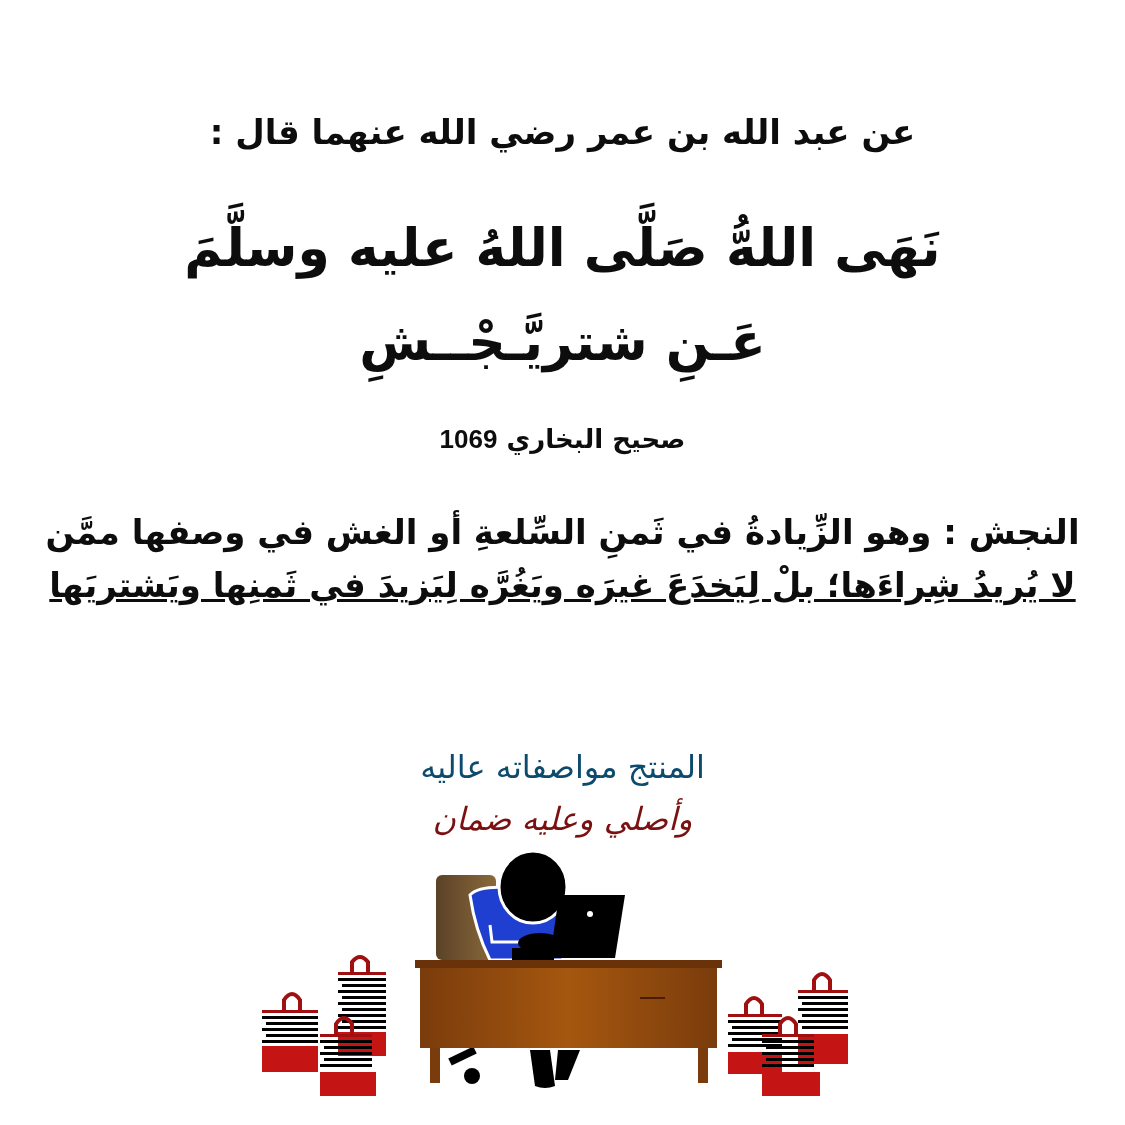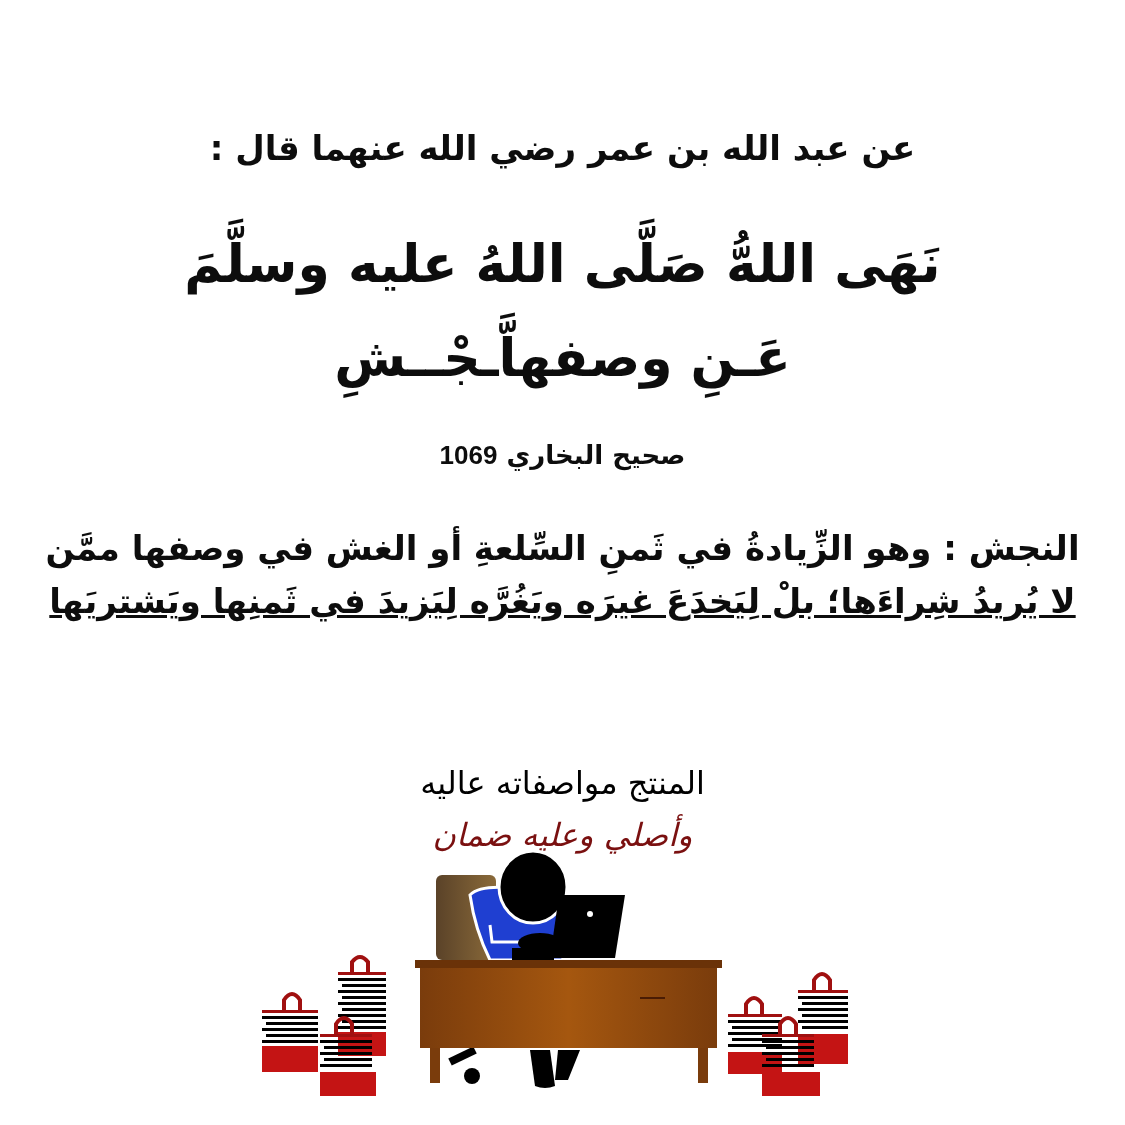--- a/index.html
+++ b/index.html
@@ -1,37 +1,37 @@
 <!DOCTYPE html>
 <html><head>
   <meta charset="utf-8">
   <style>
     html, body { margin: 0; padding: 0; }
     body {
       width: 1125px; height: 1125px; background: #ffffff; position: relative; overflow: hidden;
       font-family: "DejaVu Sans", sans-serif; color: #0d0d0d;
     }
-    .txt { position: absolute; left: 0; width: 1125px; text-align: center; direction: rtl; font-weight: bold; white-space: nowrap; margin-top: 16px; }
+    .txt { position: absolute; left: 0; width: 1125px; text-align: center; direction: rtl; font-weight: bold; white-space: nowrap; }
     .intro { top: 112px; font-size: 34px; }
     .hadith1 { top: 218px; font-size: 52px; }
     .hadith2 { top: 312px; font-size: 52px; }
     .source { top: 424px; font-size: 26px; }
     .source .num { font-family: "Liberation Sans", sans-serif; direction: ltr; unicode-bidi: embed; }
     .expl1 { top: 512px; font-size: 34px; }
     .expl2 { top: 565px; font-size: 34px; text-decoration: underline; }
-    .caption1 { top: 748px; font-size: 32px; color: #000000; font-weight: normal; }
+    .caption1 { top: 748px; font-size: 32px; color: #0c4a6e; font-weight: normal; }
     .caption2 { top: 800px; font-size: 32px; color: #7a1010; font-weight: normal; font-style: italic; }
     .scene { position: absolute; left: 250px; top: 850px; width: 620px; height: 260px; }
   </style>
 </head>
 <body>
 
 <div class="txt intro">عن عبد الله بن عمر رضي الله عنهما قال :</div>
 <div class="txt hadith1">نَهَى اللهُّ صَلَّى اللهُ عليه وسلَّمَ</div>
-<div class="txt hadith2">عَـنِ وصفهاَّـجْــشِ</div>
+<div class="txt hadith2">عَـنِ شتريَّـجْــشِ</div>
 <div class="txt source">
   <span>صحيح البخاري</span>
   <span class="num">1069</span>
 </div>
 <div class="txt expl1">النجش : وهو الزِّيادةُ في ثَمنِ السِّلعةِ أو الغش في وصفها ممَّن</div>
 <div class="txt expl2">لا يُريدُ شِراءَها؛ بلْ لِيَخدَعَ غيرَه ويَغُرَّه لِيَزيدَ في ثَمنِها ويَشتريَها</div>
 <div class="txt caption1">المنتج مواصفاته عاليه</div>
 <div class="txt caption2">وأصلي وعليه ضمان</div>
 
 <div class="scene">

